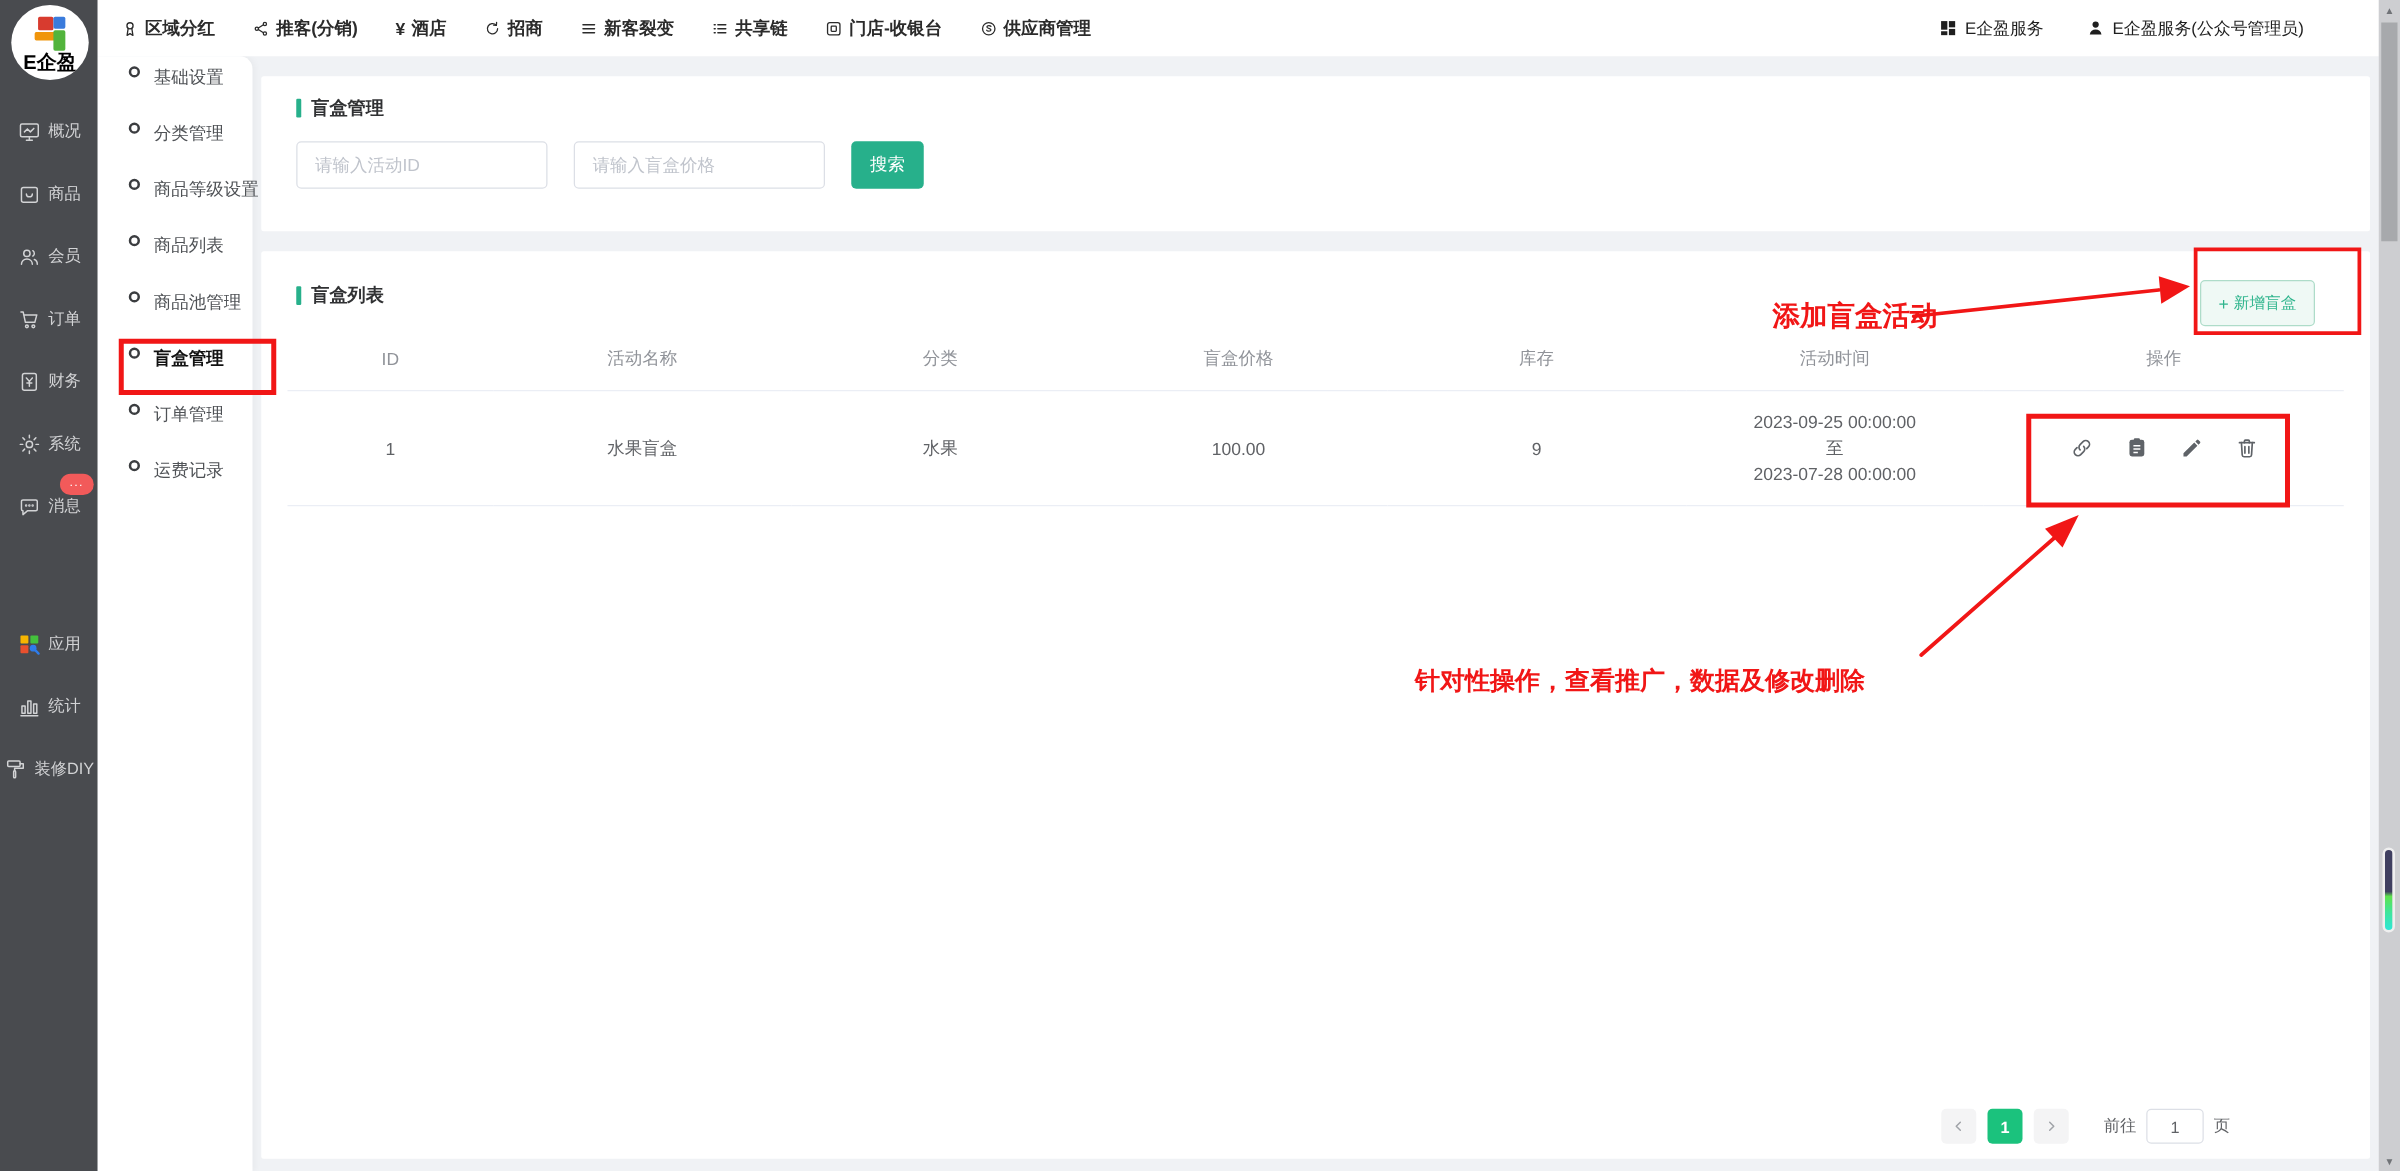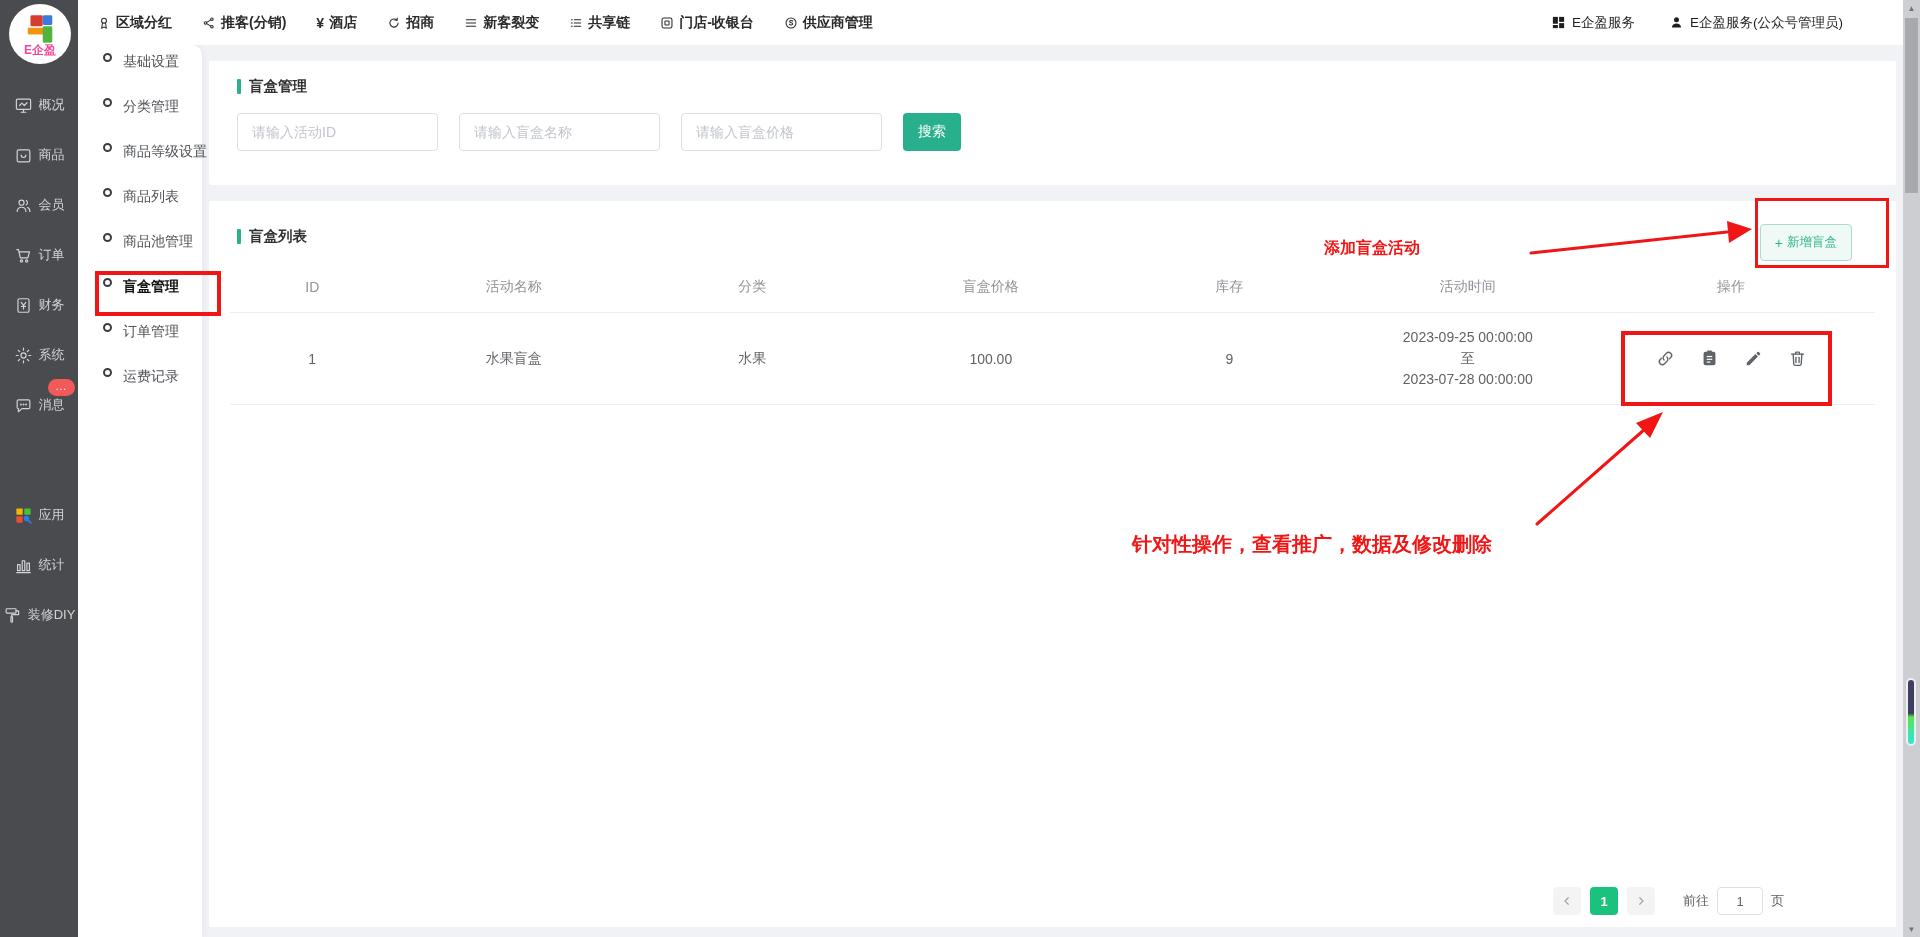--- a/index.html
+++ b/index.html
@@ -3,21 +3,21 @@
 <meta charset="utf-8">
 <style>
   * { margin:0; padding:0; box-sizing:border-box; }
   body { background:#fff; font-family:"Liberation Sans","DejaVu Sans",sans-serif; }
   .screen { position:relative; width:1920px; height:937px; overflow:hidden; background:#f0f2f5; }
 
   
   .primary-sidebar { position:absolute; left:0; top:0; width:78px; height:937px; background:#494b4f; z-index:5; }
   .logo { position:absolute; left:9px; top:4px; width:62px; height:60px; background:#fff; border-radius:50%; display:flex; flex-direction:column; align-items:center; justify-content:center; overflow:hidden; }
   .logo svg { width:34px; height:30px; margin-top:4px; }
-  .logo-text { font-size:12px; font-weight:bold; color:#ec4899; letter-spacing:0; margin-top:-2px; text-shadow:0 0 2px #fff; }
+  .logo-text { font-size:16px; font-weight:bold; color:#000000; letter-spacing:0; margin-top:-2px; text-shadow:0 0 2px #fff; }
   .side-nav { position:absolute; left:0; width:78px;text-align:right; }
   .side-item { position:relative; height:50px; display:flex; align-items:center; justify-content:center; gap:6px; color:#d2d3d5; font-size:13px; cursor:pointer; }
   .side-item svg { width:19px; height:19px; stroke:#d2d3d5; fill:none; stroke-width:1.5; stroke-linecap:round; stroke-linejoin:round; }
   .side-item .colored { stroke:none; }
   .badge { position:absolute; top:-1px; right:3px; background:#f25a5a; color:#fff; font-size:10px; line-height:9px; padding:3px 8px 5px; border-radius:9px; letter-spacing:1px; }
 
   
   .topbar { position:absolute; left:78px; top:0; right:17px; height:45px; background:#fff; display:flex; align-items:center; padding:0 60px 0 19px; z-index:4; }
   .nav-item { display:flex; align-items:center; gap:5px; margin-right:30px; font-size:14px; font-weight:bold; color:#2b2b2b; cursor:pointer; white-space:nowrap; }
   .nav-item svg { width:14px; height:14px; stroke:#2b2b2b; fill:none; stroke-width:1.8; stroke-linecap:round; stroke-linejoin:round; }
@@ -309,21 +309,20 @@
 
   <main class="main">
 
     <section class="card search-card">
       <div class="card-title">
         <span class="title-bar"></span>
         <span>盲盒管理</span>
       </div>
       <div class="search-row">
         <input class="inp" placeholder="请输入活动ID" style="">
-        <input class="inp" placeholder="请输入盲盒名称" style="">
         <input class="inp" placeholder="请输入盲盒价格" style="">
         <button class="btn-search">搜索</button>
       </div>
     </section>
 
     <section class="card list-card">
       <div class="card-title">
         <span class="title-bar"></span>
         <span>盲盒列表</span>
       </div>
@@ -425,21 +424,21 @@
     <div class="sb-arrow" style="top:0;">▲</div>
     <div class="sb-thumb" style="top:18px; height:175px;"></div>
     <div class="scroll-marker"></div>
     <div class="sb-arrow" style="bottom:0;">▼</div>
   </div>
 
   <div class="anno anno-box" style="left:95px; top:271px; width:126px; height:45px;"></div>
   <div class="anno anno-box" style="left:1755px; top:198px; width:134px; height:70px; border-width:3px;"></div>
   <div class="anno anno-box" style="left:1621px; top:331px; width:211px; height:75px;"></div>
 
-  <div class="anno anno-text" style="left:1324px; top:238px; font-size:16px;">添加盲盒活动</div>
+  <div class="anno anno-text" style="left:1418px; top:238px; font-size:22px;">添加盲盒活动</div>
   <div class="anno anno-text" style="left:1132px; top:531px; font-size:20px;">针对性操作，查看推广，数据及修改删除</div>
 
   <svg class="arrow-layer">
     <g stroke="#f11616" fill="#f11616">
       <line x1="1531" y1="253" x2="1727" y2="232" stroke-width="3" stroke-linecap="round"></line>
       <polygon points="1752,229 1729,243 1727,221" stroke="none"></polygon>
     </g>
     <g stroke="#f11616" fill="#f11616">
       <line x1="1537" y1="524" x2="1645" y2="429" stroke-width="3" stroke-linecap="round"></line>
       <polygon points="1663,412 1650,438 1636,423" stroke="none"></polygon>

